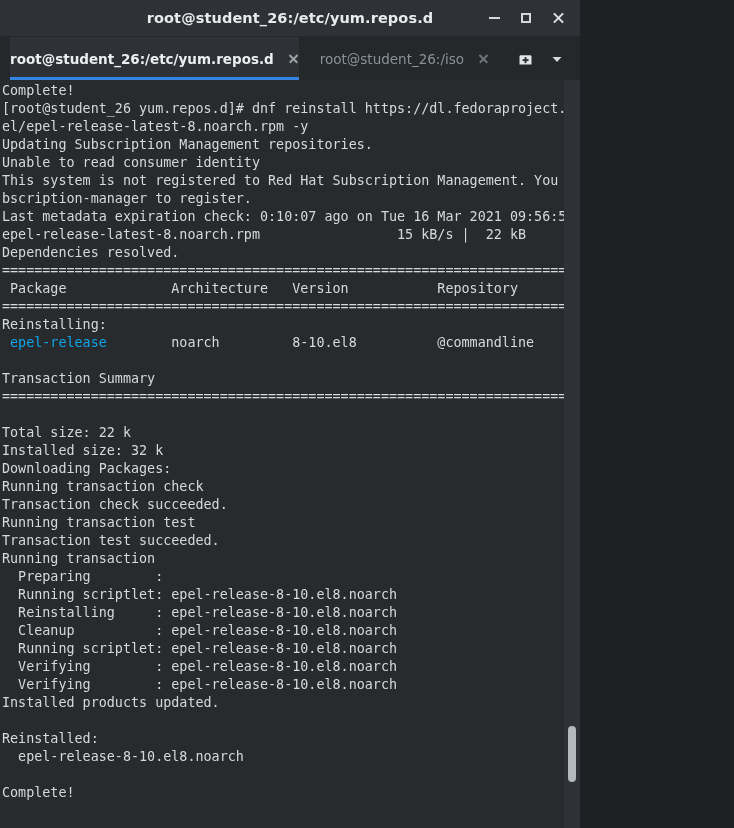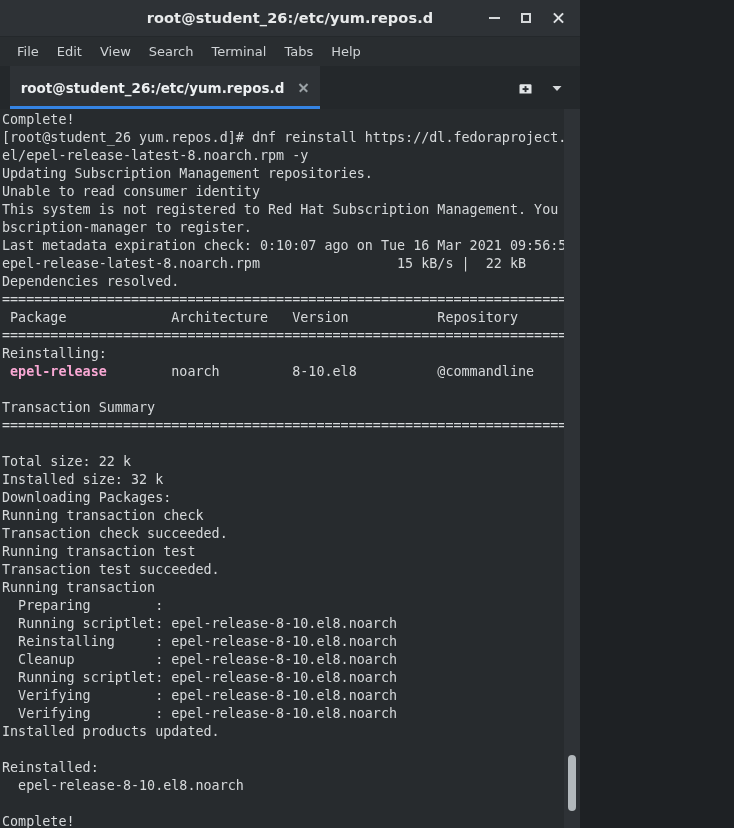--- a/index.html
+++ b/index.html
@@ -200,22 +200,22 @@
     top: 2px;
     margin: 0;
     font-family: "DejaVu Sans Mono", monospace;
     font-size: 13.4px;
     line-height: 18px;
     color: #d6d9db;
     white-space: pre;
     letter-spacing: 0px;
   }
   #term-text b {
-    font-weight: 700;
-    color: #f9a8d4;
+    font-weight: 400;
+    color: #0ea5e9;
   }
 
   
   #scrollbar-track {
     position: absolute;
     right: 0;
     top: 0;
     bottom: 0;
     width: 16px;
     background: #2e3236;
@@ -243,38 +243,33 @@
       </div>
       <div class="wc-btn">
         <span class="wc-glyph glyph-max"></span>
       </div>
       <div class="wc-btn">
         <span class="wc-glyph glyph-close"></span>
       </div>
     </div>
   </div>
 
-  <div id="menubar">
-    <div class="menu-item">File</div>
-    <div class="menu-item">Edit</div>
-    <div class="menu-item">View</div>
-    <div class="menu-item">Search</div>
-    <div class="menu-item">Terminal</div>
-    <div class="menu-item">Tabs</div>
-    <div class="menu-item">Help</div>
-  </div>
 
   <div id="tabbar">
 
     <div class="tab active">
       <span class="tab-label">root@student_26:/etc/yum.repos.d</span>
       <span class="tab-close"></span>
       <span class="tab-underline"></span>
     </div>
 
+    <div class="tab inactive">
+      <span class="tab-label">root@student_26:/iso</span>
+      <span class="tab-close"></span>
+    </div>
 
     <div id="tabbar-actions">
       <div class="tb-btn">
         <svg width="17" height="17" viewBox="0 0 17 17">
           <path d="M2.5 14.5 V6.5 Q2.5 5.2 3.9 5.2 H13.1 Q14.5 5.2 14.5 6.5 V14.5 Z" fill="#e2e5e7"></path>
           <rect x="7.6" y="7.1" width="1.9" height="6" fill="#2b2f33"></rect>
           <rect x="5.55" y="9.15" width="6" height="1.9" fill="#2b2f33"></rect>
         </svg>
       </div>
       <div class="tb-btn">

